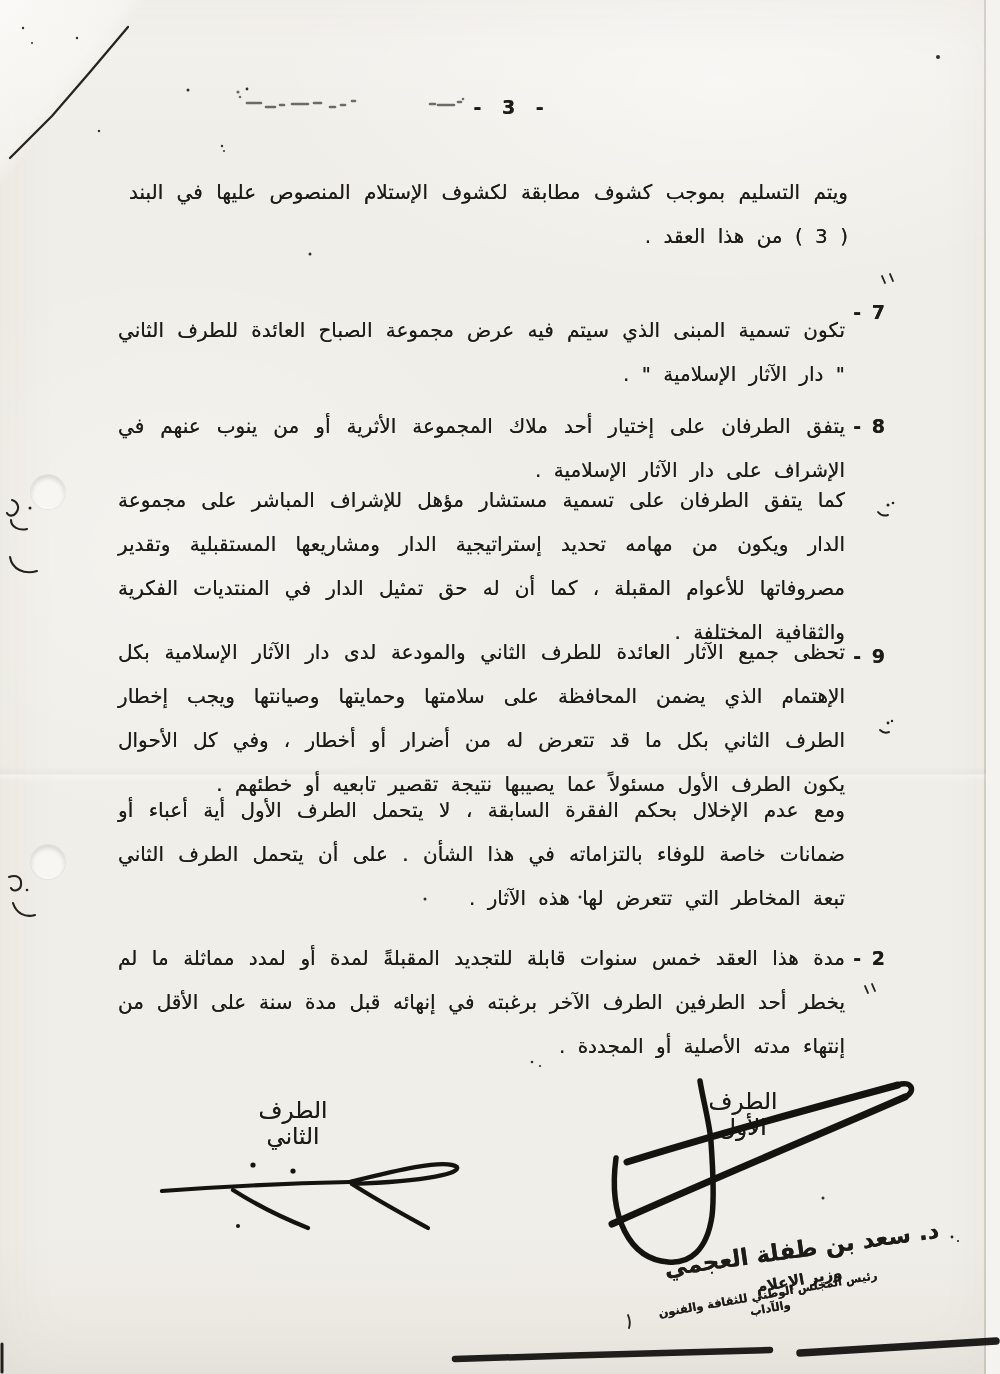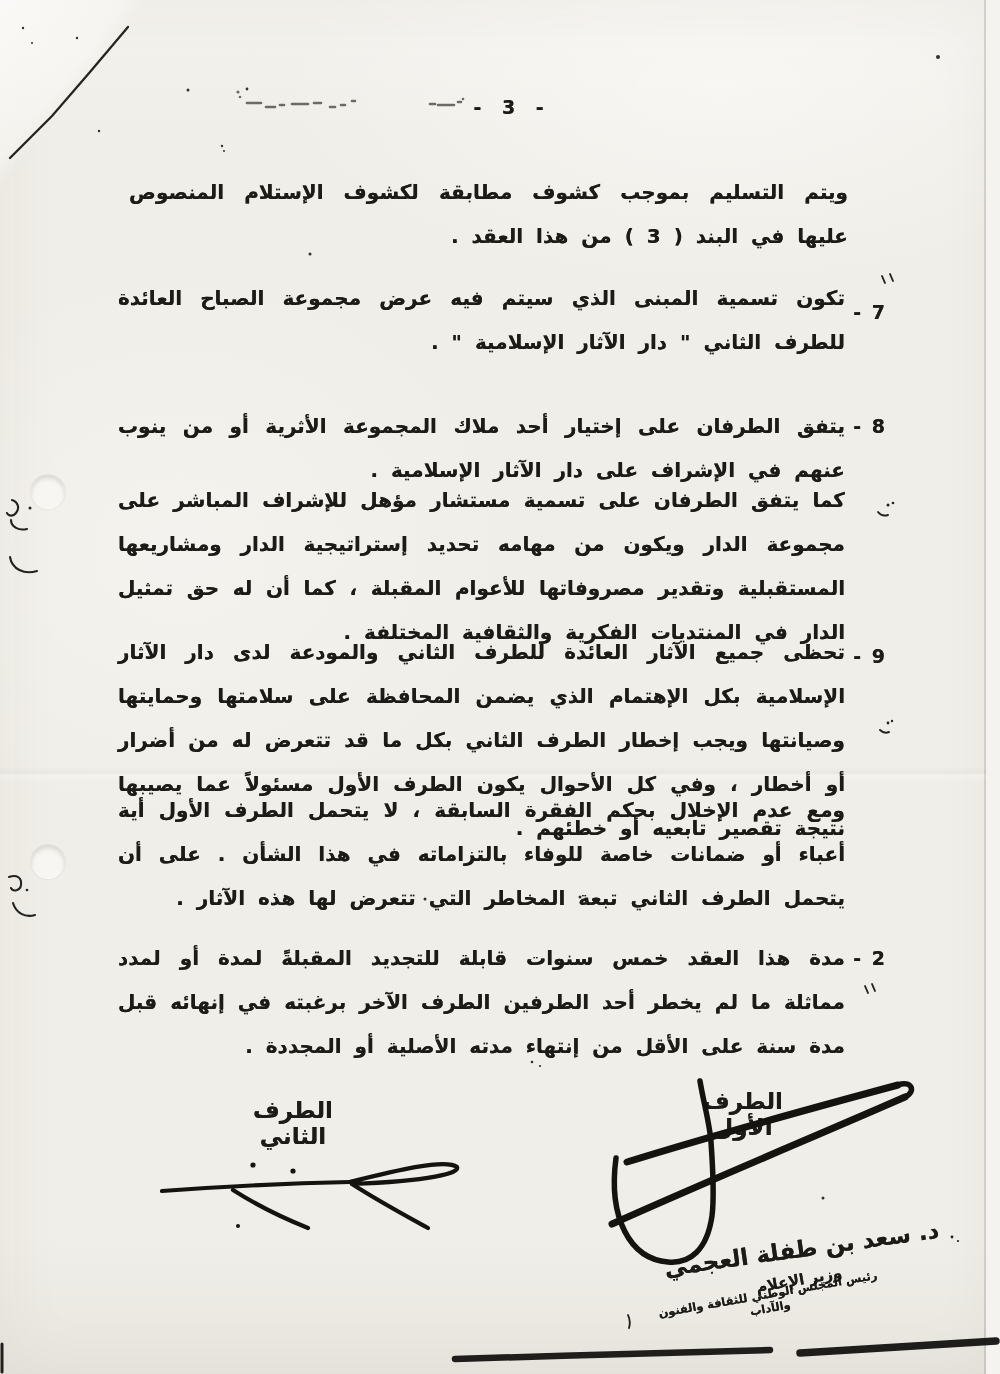--- a/index.html
+++ b/index.html
@@ -21,21 +21,21 @@
     background:linear-gradient(128deg, rgba(252,251,249,.9) 0%, rgba(250,249,246,.55) 40%, transparent 47%);
     pointer-events:none;
   }
   .crease{
     position:absolute;left:0;top:766px;width:100%;height:16px;
     background:linear-gradient(to bottom, transparent, rgba(0,0,0,.028) 45%, rgba(255,255,255,.30) 58%, transparent);
     pointer-events:none;
   }
   .paper-edge-band{position:absolute;right:0;top:0;width:14px;height:100%;background:#f4f3ef;}
   .paper-edge-line{position:absolute;right:14px;top:0;width:2px;height:100%;background:rgba(110,104,92,.22);}
-  .txt{position:absolute;direction:rtl;font-weight:bold;
+  .txt{position:absolute;direction:rtl;font-weight:normal;
        text-shadow:0 0 .6px rgba(10,10,10,.75);}
   .para{
     text-align:justify;
     font-size:20px;line-height:44px;word-spacing:6px;letter-spacing:0;
     width:727px;right:155px;
   }
   .intro{width:719px;right:152px;}
   .clause-num{
     position:absolute;right:100px;width:60px;direction:ltr;text-align:center;
     font-weight:bold;font-size:19px;line-height:44px;letter-spacing:2px;
@@ -75,21 +75,21 @@
 
   <svg width="200" height="200" viewBox="0 0 200 200">
     <path d="M10,158 L52,116 L90,72 L128,27" fill="none" stroke="#26241f" stroke-width="2.3" stroke-linecap="round"></path>
   </svg>
 
   <div class="page-num">- 3 -</div>
 
   <div class="txt para intro" style="top:170px" dir="rtl">ويتم التسليم بموجب كشوف مطابقة لكشوف الإستلام المنصوص عليها في البند ( 3 ) من هذا العقد .</div>
 
   <div class="clause-num" style="top:290px">- 7</div>
-  <div class="txt para" style="top:276px" dir="rtl">تكون تسمية المبنى الذي سيتم فيه عرض مجموعة الصباح العائدة للطرف الثاني " دار الآثار الإسلامية " .</div>
+  <div class="txt para" style="top:308px" dir="rtl">تكون تسمية المبنى الذي سيتم فيه عرض مجموعة الصباح العائدة للطرف الثاني " دار الآثار الإسلامية " .</div>
 
   <div class="clause-num" style="top:404px">- 8</div>
   <div class="txt para" style="top:478px" dir="rtl">كما يتفق الطرفان على تسمية مستشار مؤهل للإشراف المباشر على مجموعة الدار ويكون من مهامه تحديد إستراتيجية الدار ومشاريعها المستقبلية وتقدير مصروفاتها للأعوام المقبلة ، كما أن له حق تمثيل الدار في المنتديات الفكرية والثقافية المختلفة .</div>
   <div class="txt para" style="top:404px" dir="rtl">يتفق الطرفان على إختيار أحد ملاك المجموعة الأثرية أو من ينوب عنهم في الإشراف على دار الآثار الإسلامية .</div>
 
   <div class="clause-num" style="top:634px">- 9</div>
   <div class="txt para" style="top:630px" dir="rtl">تحظى جميع الآثار العائدة للطرف الثاني والمودعة لدى دار الآثار الإسلامية بكل الإهتمام الذي يضمن المحافظة على سلامتها وحمايتها وصيانتها ويجب إخطار الطرف الثاني بكل ما قد تتعرض له من أضرار أو أخطار ، وفي كل الأحوال يكون الطرف الأول مسئولاً عما يصيبها نتيجة تقصير تابعيه أو خطئهم .</div>
   <div class="txt para" style="top:788px" dir="rtl">ومع عدم الإخلال بحكم الفقرة السابقة ، لا يتحمل الطرف الأول أية أعباء أو ضمانات خاصة للوفاء بالتزاماته في هذا الشأن . على أن يتحمل الطرف الثاني تبعة المخاطر التي تتعرض لها هذه الآثار .</div>
 
   <div class="clause-num" style="top:936px">- 2</div>

